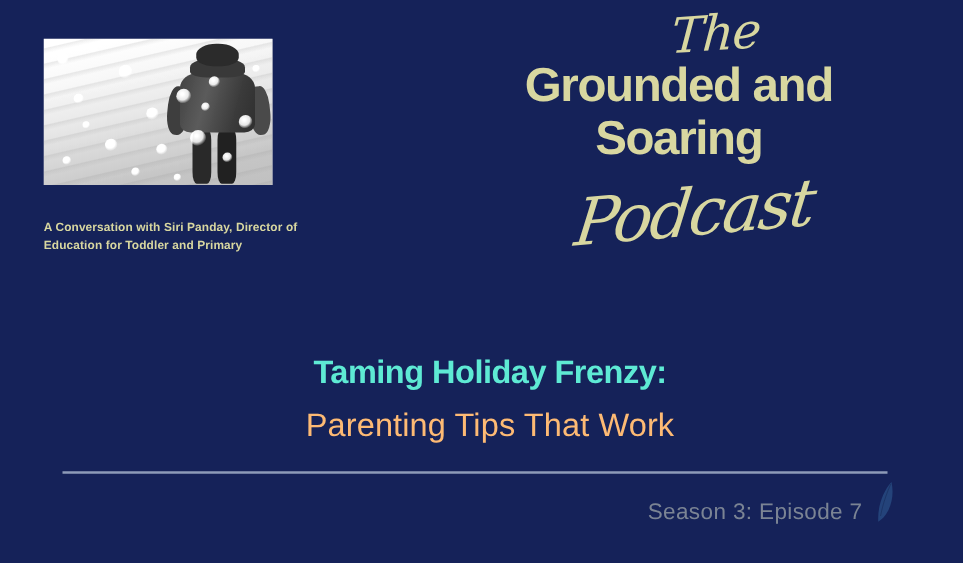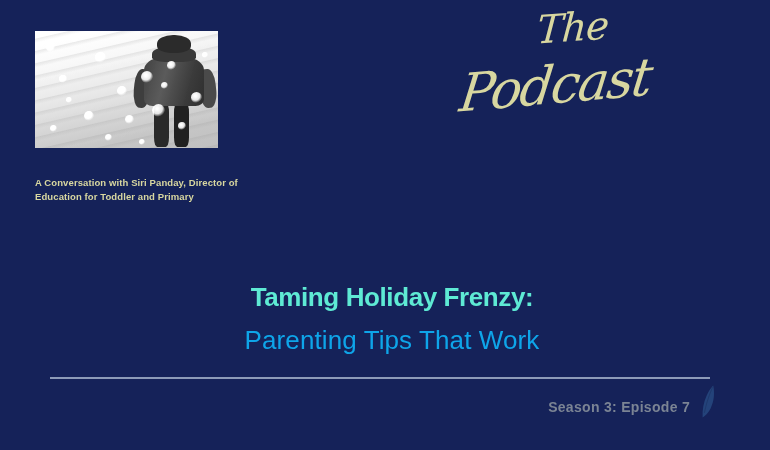--- a/index.html
+++ b/index.html
@@ -176,43 +176,43 @@
 
   #episode-title {
     color:#5eead4;
     font-size:26px;
     font-weight:bold;
     letter-spacing:-.4px;
     line-height:1.15;
   }
 
   #episode-subtitle {
-    color:#0ea5e9;
+    color:#fdba74;
     font-size:26px;
     font-weight:300;
     letter-spacing:.1px;
     line-height:1.2;
     margin-top:12px;
   }
 
   
 
   #footer-rule {
     position:absolute;
     left:50px; top:377px;
     width:660px; height:2px;
     background:#8d9bb8;
   }
 
   #episode-tag {
     position:absolute;
     right:80px; top:399px;
     color:#7b8494;
-    font-size:14px;
-    font-weight:700;
+    font-size:18px;
+    font-weight:400;
     letter-spacing:.3px;
   }
 
   #leaf-mark {
     position:absolute;
     left:700px; top:384px;
     width:16px; height:34px;
   }
 </style>
 </head>
@@ -256,20 +256,24 @@
         <span style="left:17%;top:56%;width:6px;height:6px;"></span>
       </div>
     </div>
 
     <div id="photo-caption">A Conversation with Siri Panday, Director of Education for Toddler and Primary</div>
   </div>
 
   <div id="brand-lockup">
     <div class="script" id="brand-the">The</div>
 
+    <div id="brand-name">
+      <div>Grounded and</div>
+      <div>Soaring</div>
+    </div>
 
     <div class="script" id="brand-podcast">Podcast</div>
   </div>
 
   <div id="episode-title-block">
     <div id="episode-title">Taming Holiday Frenzy:</div>
     <div id="episode-subtitle">Parenting Tips That Work</div>
   </div>
 
   <div id="footer-rule"></div>

